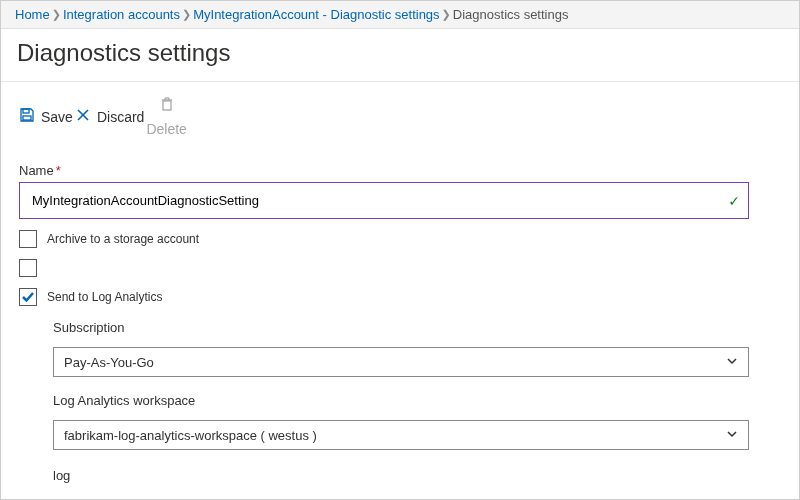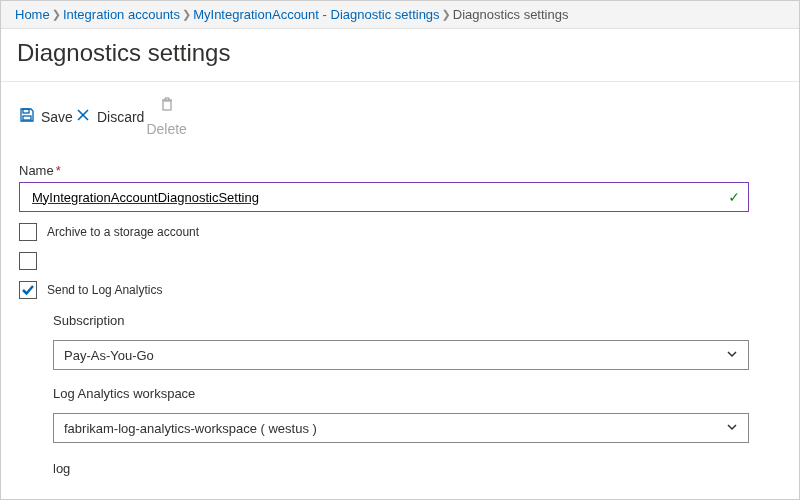--- a/index.html
+++ b/index.html
@@ -37,26 +37,25 @@
   .tbtn { display:flex; align-items:center; gap:6px; cursor:pointer; color:#323130; }
   .tbtn.disabled { color:#a6a6a6; cursor:default;flex-direction:column; }
   .tbtn svg { width:16px; height:16px; }
   .tbtn .lbl { font-size:14px; }
   .content { padding: 4px 18px 18px 18px; }
   .field-label { font-size: 13px; margin-bottom:4px; margin-top:10px;}
   .req { color:#a4262c; margin-left:2px; }
   .input-wrap {
     position:relative;
     border:1px solid #7a3db8;
-    height:30px;
+    height:37px;
     display:flex; align-items:center;
     padding: 0 28px 0 10px;
     font-size:13px;
     width: 730px;
-    text-decoration: underline;
   }
   .input-wrap input {
     border:none; outline:none; width:100%; font-size:13px; font-family:inherit;
   }
   .valid-check { position:absolute; right:8px; color:#107c10; font-size:14px; }
   .check-row {
     display:flex; align-items:center; gap:10px;
     margin-top:11px; font-size:12px;
   }
   .checkbox {

